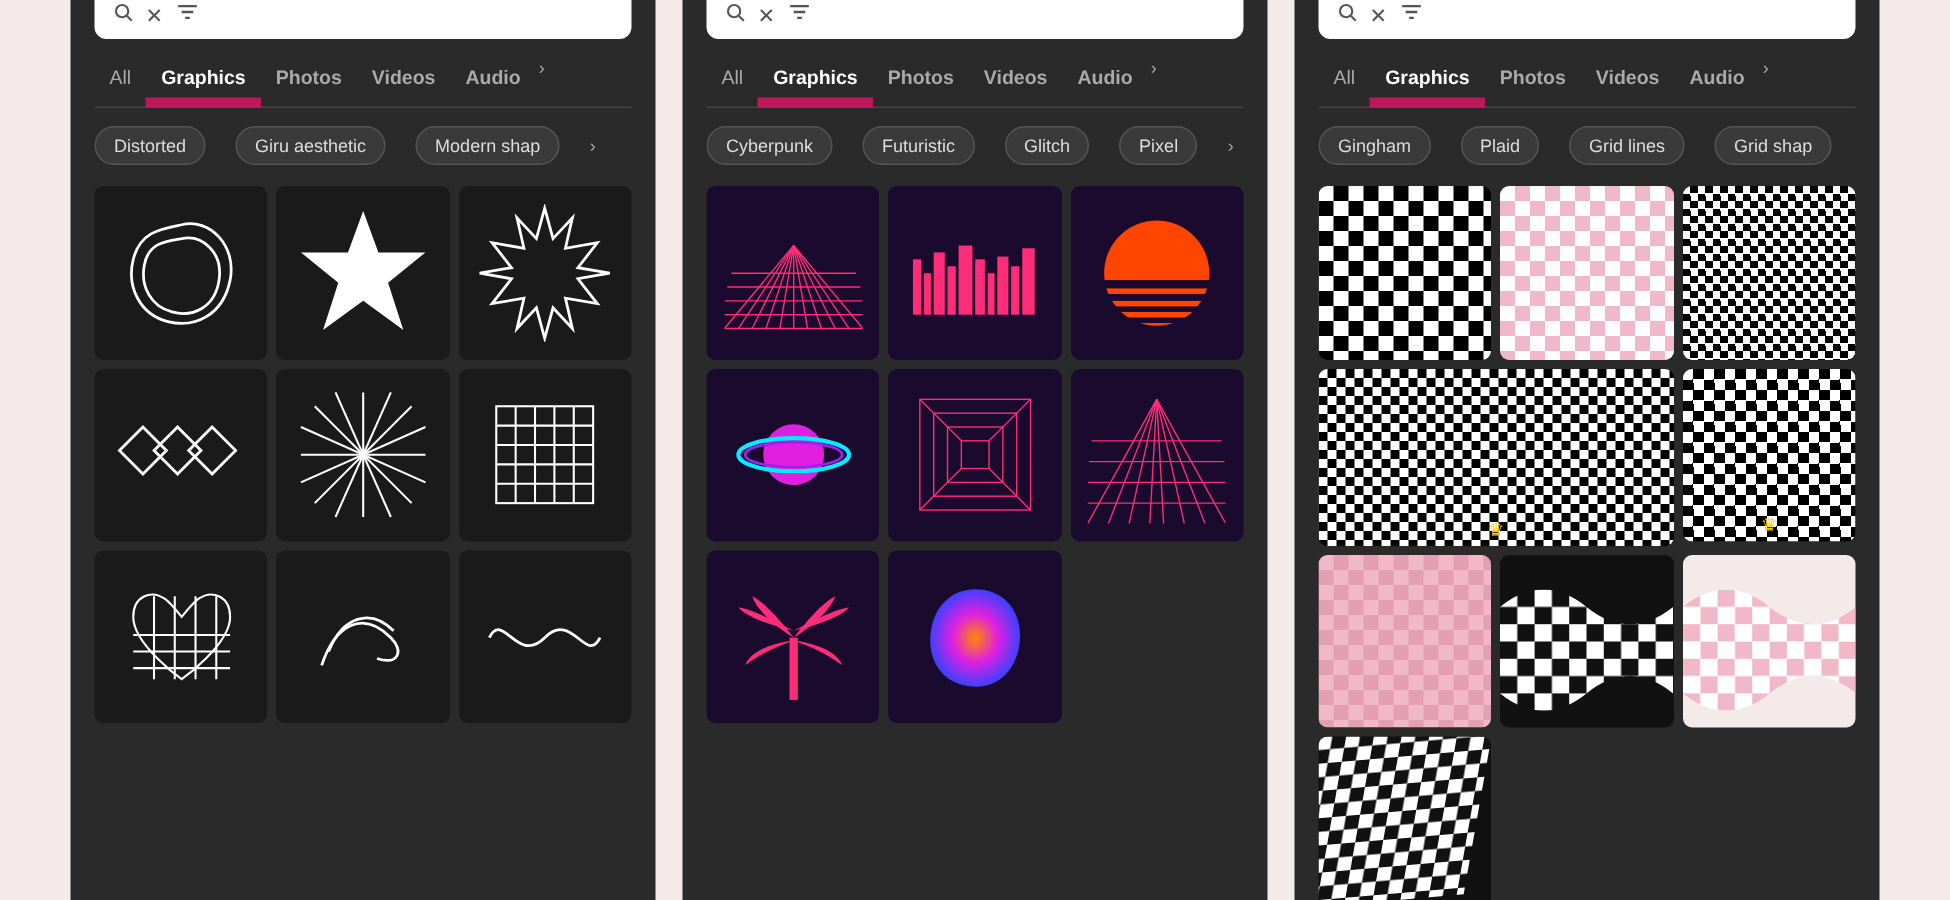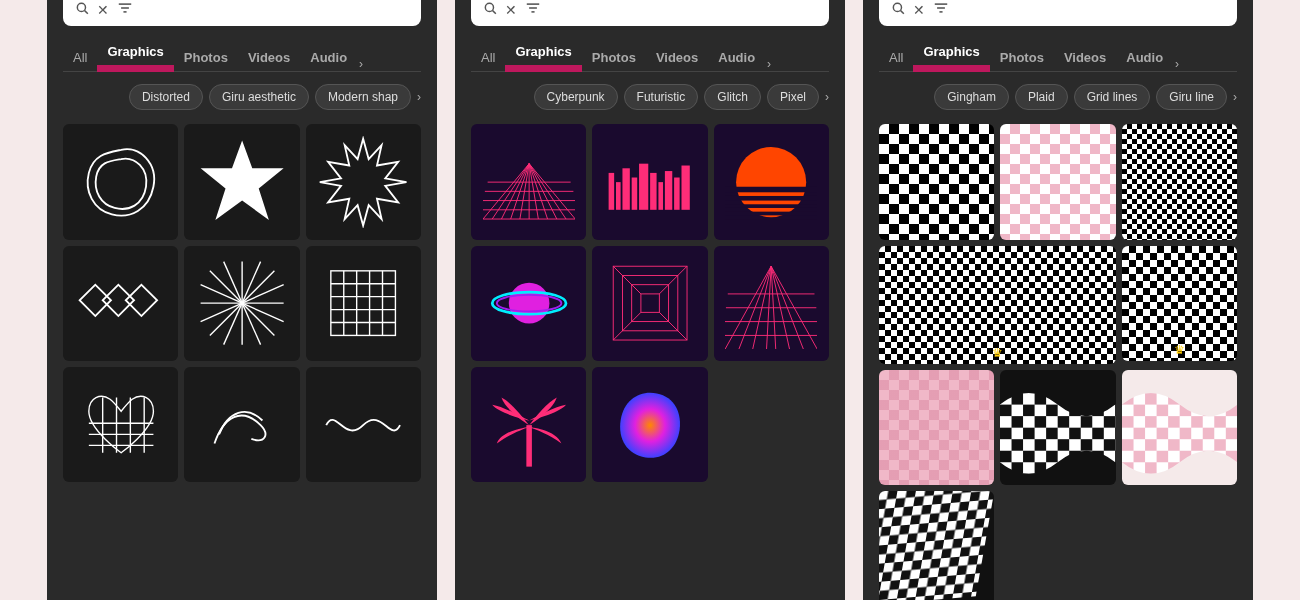--- a/index.html
+++ b/index.html
@@ -51,21 +51,21 @@
       cursor: pointer;
       font-size: 14px;
     }
     .search-filter {
       color: #555;
       cursor: pointer;
       font-size: 14px;
     }
     .tabs {
       display: flex;
-      align-items: flex-end;
+      align-items: flex-start;
       gap: 0;
       margin-bottom: 12px;
       border-bottom: 1px solid #444;
     }
     .tab {
       font-size: 13px;
       color: #aaa;
       padding: 6px 10px;
       cursor: pointer;
       white-space: nowrap;
@@ -82,24 +82,23 @@
       font-weight: 400;
     }
     .tab-arrow {
       color: #aaa;
       font-size: 12px;
       margin-left: 2px;
       cursor: pointer;
     }
     .tags {
       display: flex;
-      gap: 6px;
+      gap: 20px;
       margin-bottom: 14px;
       overflow: hidden;
-      justify-content: flex-end;
     }
     .tag {
       background: #3a3a3a;
       border: 1px solid #555;
       border-radius: 20px;
       padding: 5px 12px;
       font-size: 12px;
       color: #ddd;
       white-space: nowrap;
       cursor: pointer;
@@ -455,21 +454,21 @@
       <span class="tab active">Graphics</span>
       <span class="tab">Photos</span>
       <span class="tab">Videos</span>
       <span class="tab">Audio</span>
       <span class="tab-arrow">›</span>
     </div>
     <div class="tags">
       <span class="tag">Gingham</span>
       <span class="tag">Plaid</span>
       <span class="tag">Grid lines</span>
-      <span class="tag">Giru line</span>
+      <span class="tag">Grid shap</span>
       <span class="tag-arrow">›</span>
     </div>
     <div class="grid">
 
       <div class="grid-item checker-bw"></div>
 
       <div class="grid-item checker-pink"></div>
 
       <div class="grid-item checker-bw-small"></div>
 

